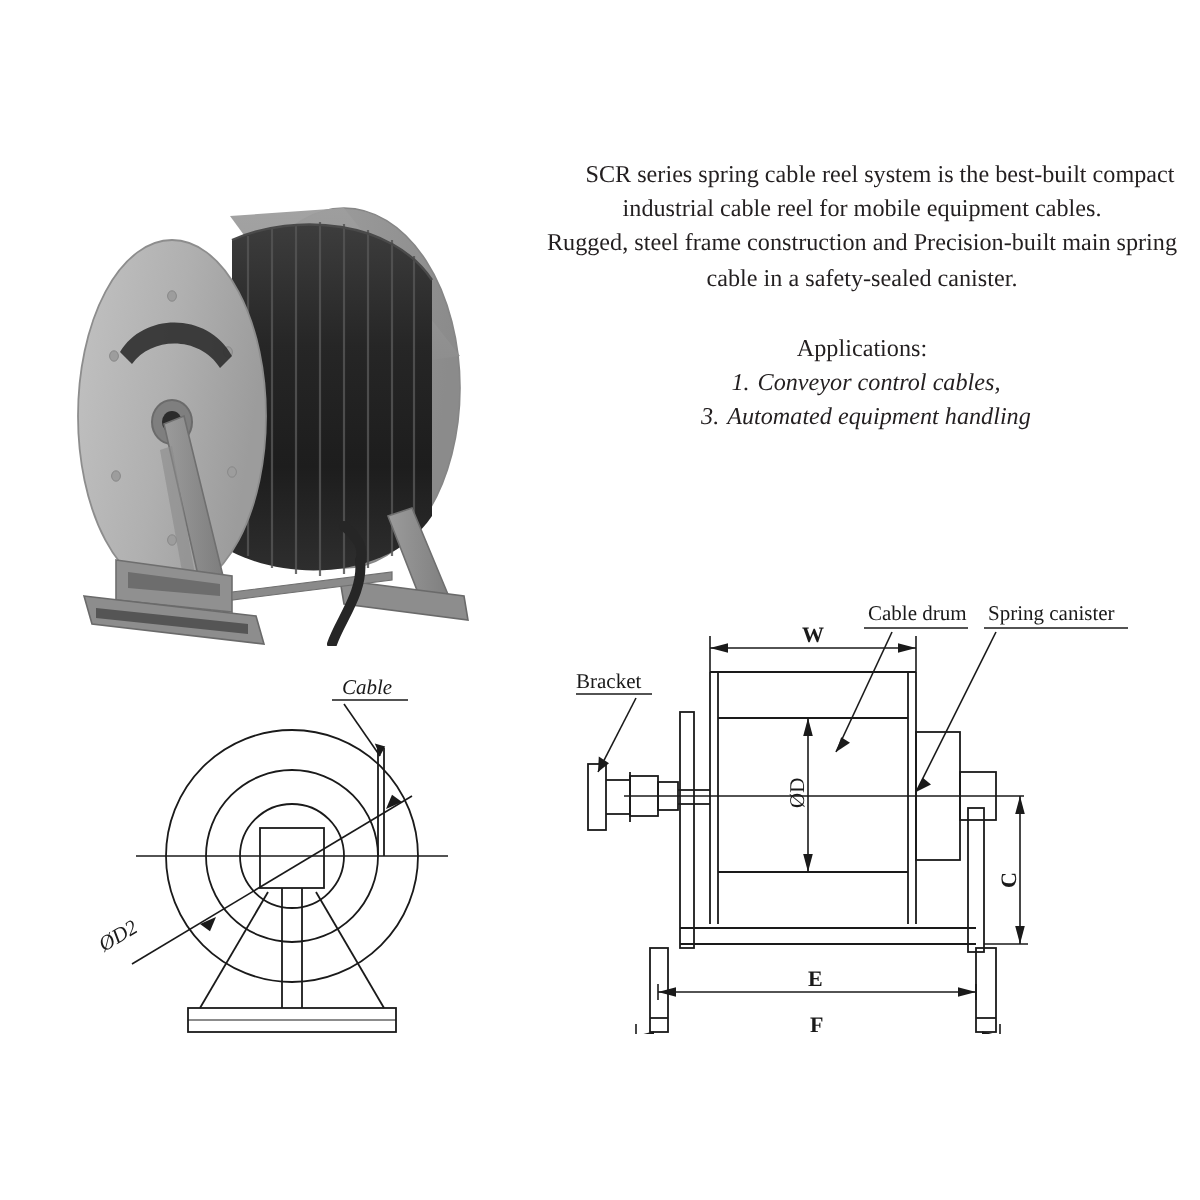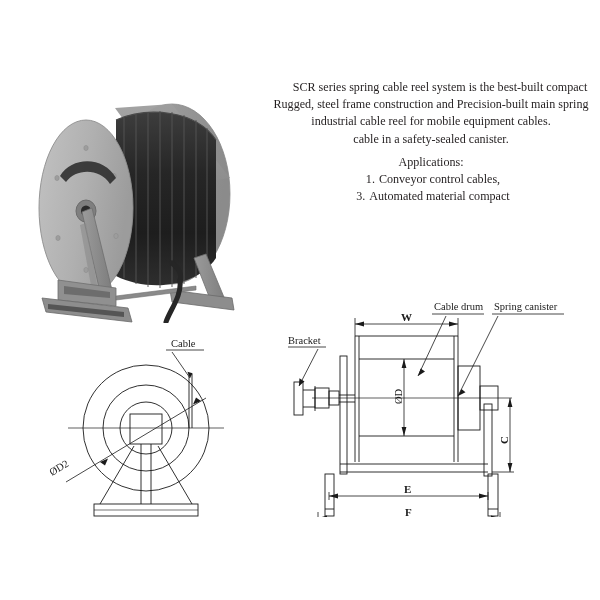--- a/index.html
+++ b/index.html
@@ -42,49 +42,51 @@
     margin: 0;
     white-space: nowrap;
   }
   #desc-block p.indent {
     text-indent: 18px;
   }
 
   #apps-block {
     position: absolute;
     left: 272px;
-    top: 154px;
+    top: 166px;
     width: 318px;
     color: #231f20;
     font-size: 12.1px;
     line-height: 17.2px;
     font-family: "Liberation Serif", serif;
   }
   #apps-block .apps-title { margin: 0; }
   #apps-block ol {
     margin: 0;
     padding: 0;
     list-style: none;
+    font-style: italic;
   }
   #apps-block li {
     margin: 0;
     white-space: nowrap;
   }
   #apps-block li .num {
     display: inline-block;
     width: 17px;
   }
 
   
   #drawing-left {
     position: absolute;
     left: 38px;
     top: 330px;
     width: 232px;
     height: 195px;
+    font-style: italic;
   }
   #drawing-right {
     position: absolute;
     left: 282px;
     top: 296px;
     width: 318px;
     height: 229px;
   }
   .dwg {
     display: block;
@@ -199,33 +201,33 @@
 
       <path d="M96 238 L176 228 L176 232 L96 242 Z" fill="#8a8a8a" stroke="#6f6f6f" stroke-width="0.6"></path>
 
       <path d="M160 222 C 162 238, 150 252, 146 264" fill="none" stroke="#262626" stroke-width="5" stroke-linecap="round"></path>
       <path d="M152 205 C 160 212, 162 216, 160 224" fill="none" stroke="#262626" stroke-width="5" stroke-linecap="round"></path>
     </svg>
   </div>
 
   <div id="desc-block">
     <p class="indent">SCR series spring cable reel system is the best-built compact</p>
+    <p>industrial cable reel for mobile equipment cables.</p>
     <p>Rugged, steel frame construction and Precision-built main spring</p>
-    <p>industrial cable reel for mobile equipment cables.</p>
     <p>cable in a safety-sealed canister.</p>
   </div>
 
   <div id="apps-block">
     <p class="apps-title">Applications:</p>
     <ol>
       <li>
         <span class="num">1.</span><span>Conveyor control cables,</span>
       </li>
       <li>
-        <span class="num">3.</span><span>Automated material compact</span>
+        <span class="num">3.</span><span>Automated equipment handling</span>
       </li>
     </ol>
   </div>
 
   <div id="drawing-left">
     <svg class="dwg" width="232" height="195" viewBox="0 0 232 195" xmlns="http://www.w3.org/2000/svg">
       <g fill="none" stroke="#1a1a1a" stroke-width="0.9">
 
         <circle cx="108" cy="98" r="63"></circle>
 

